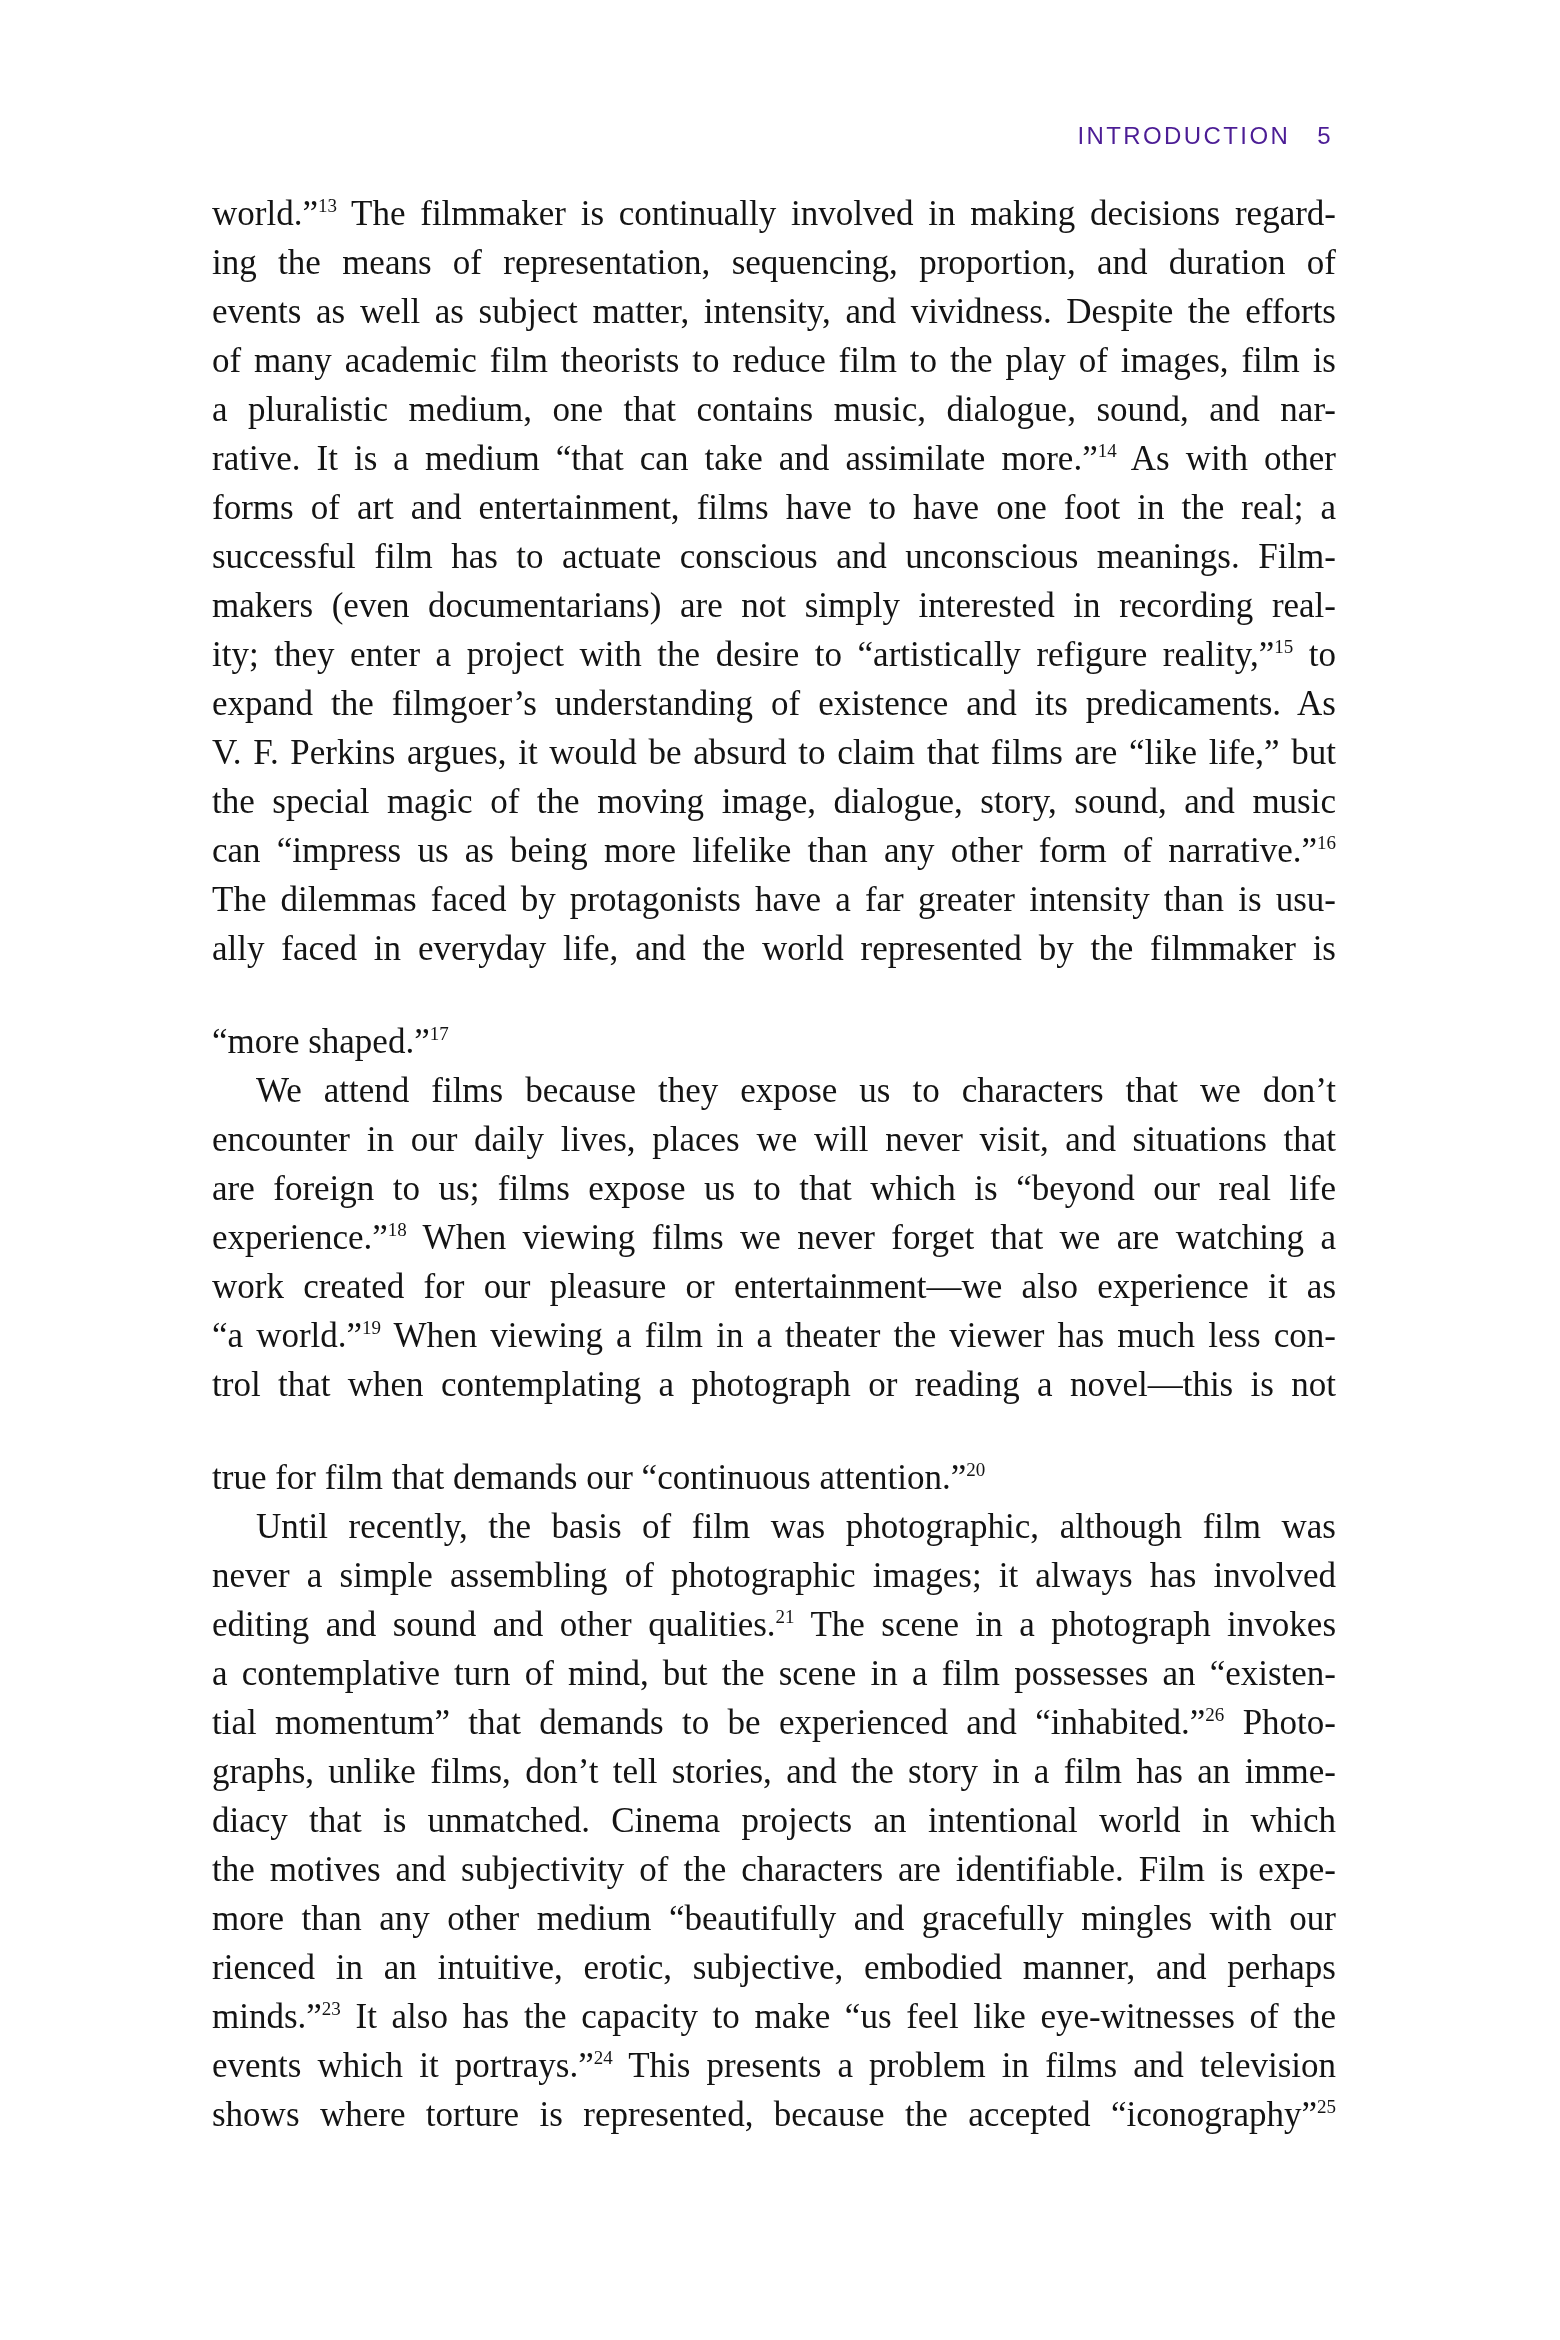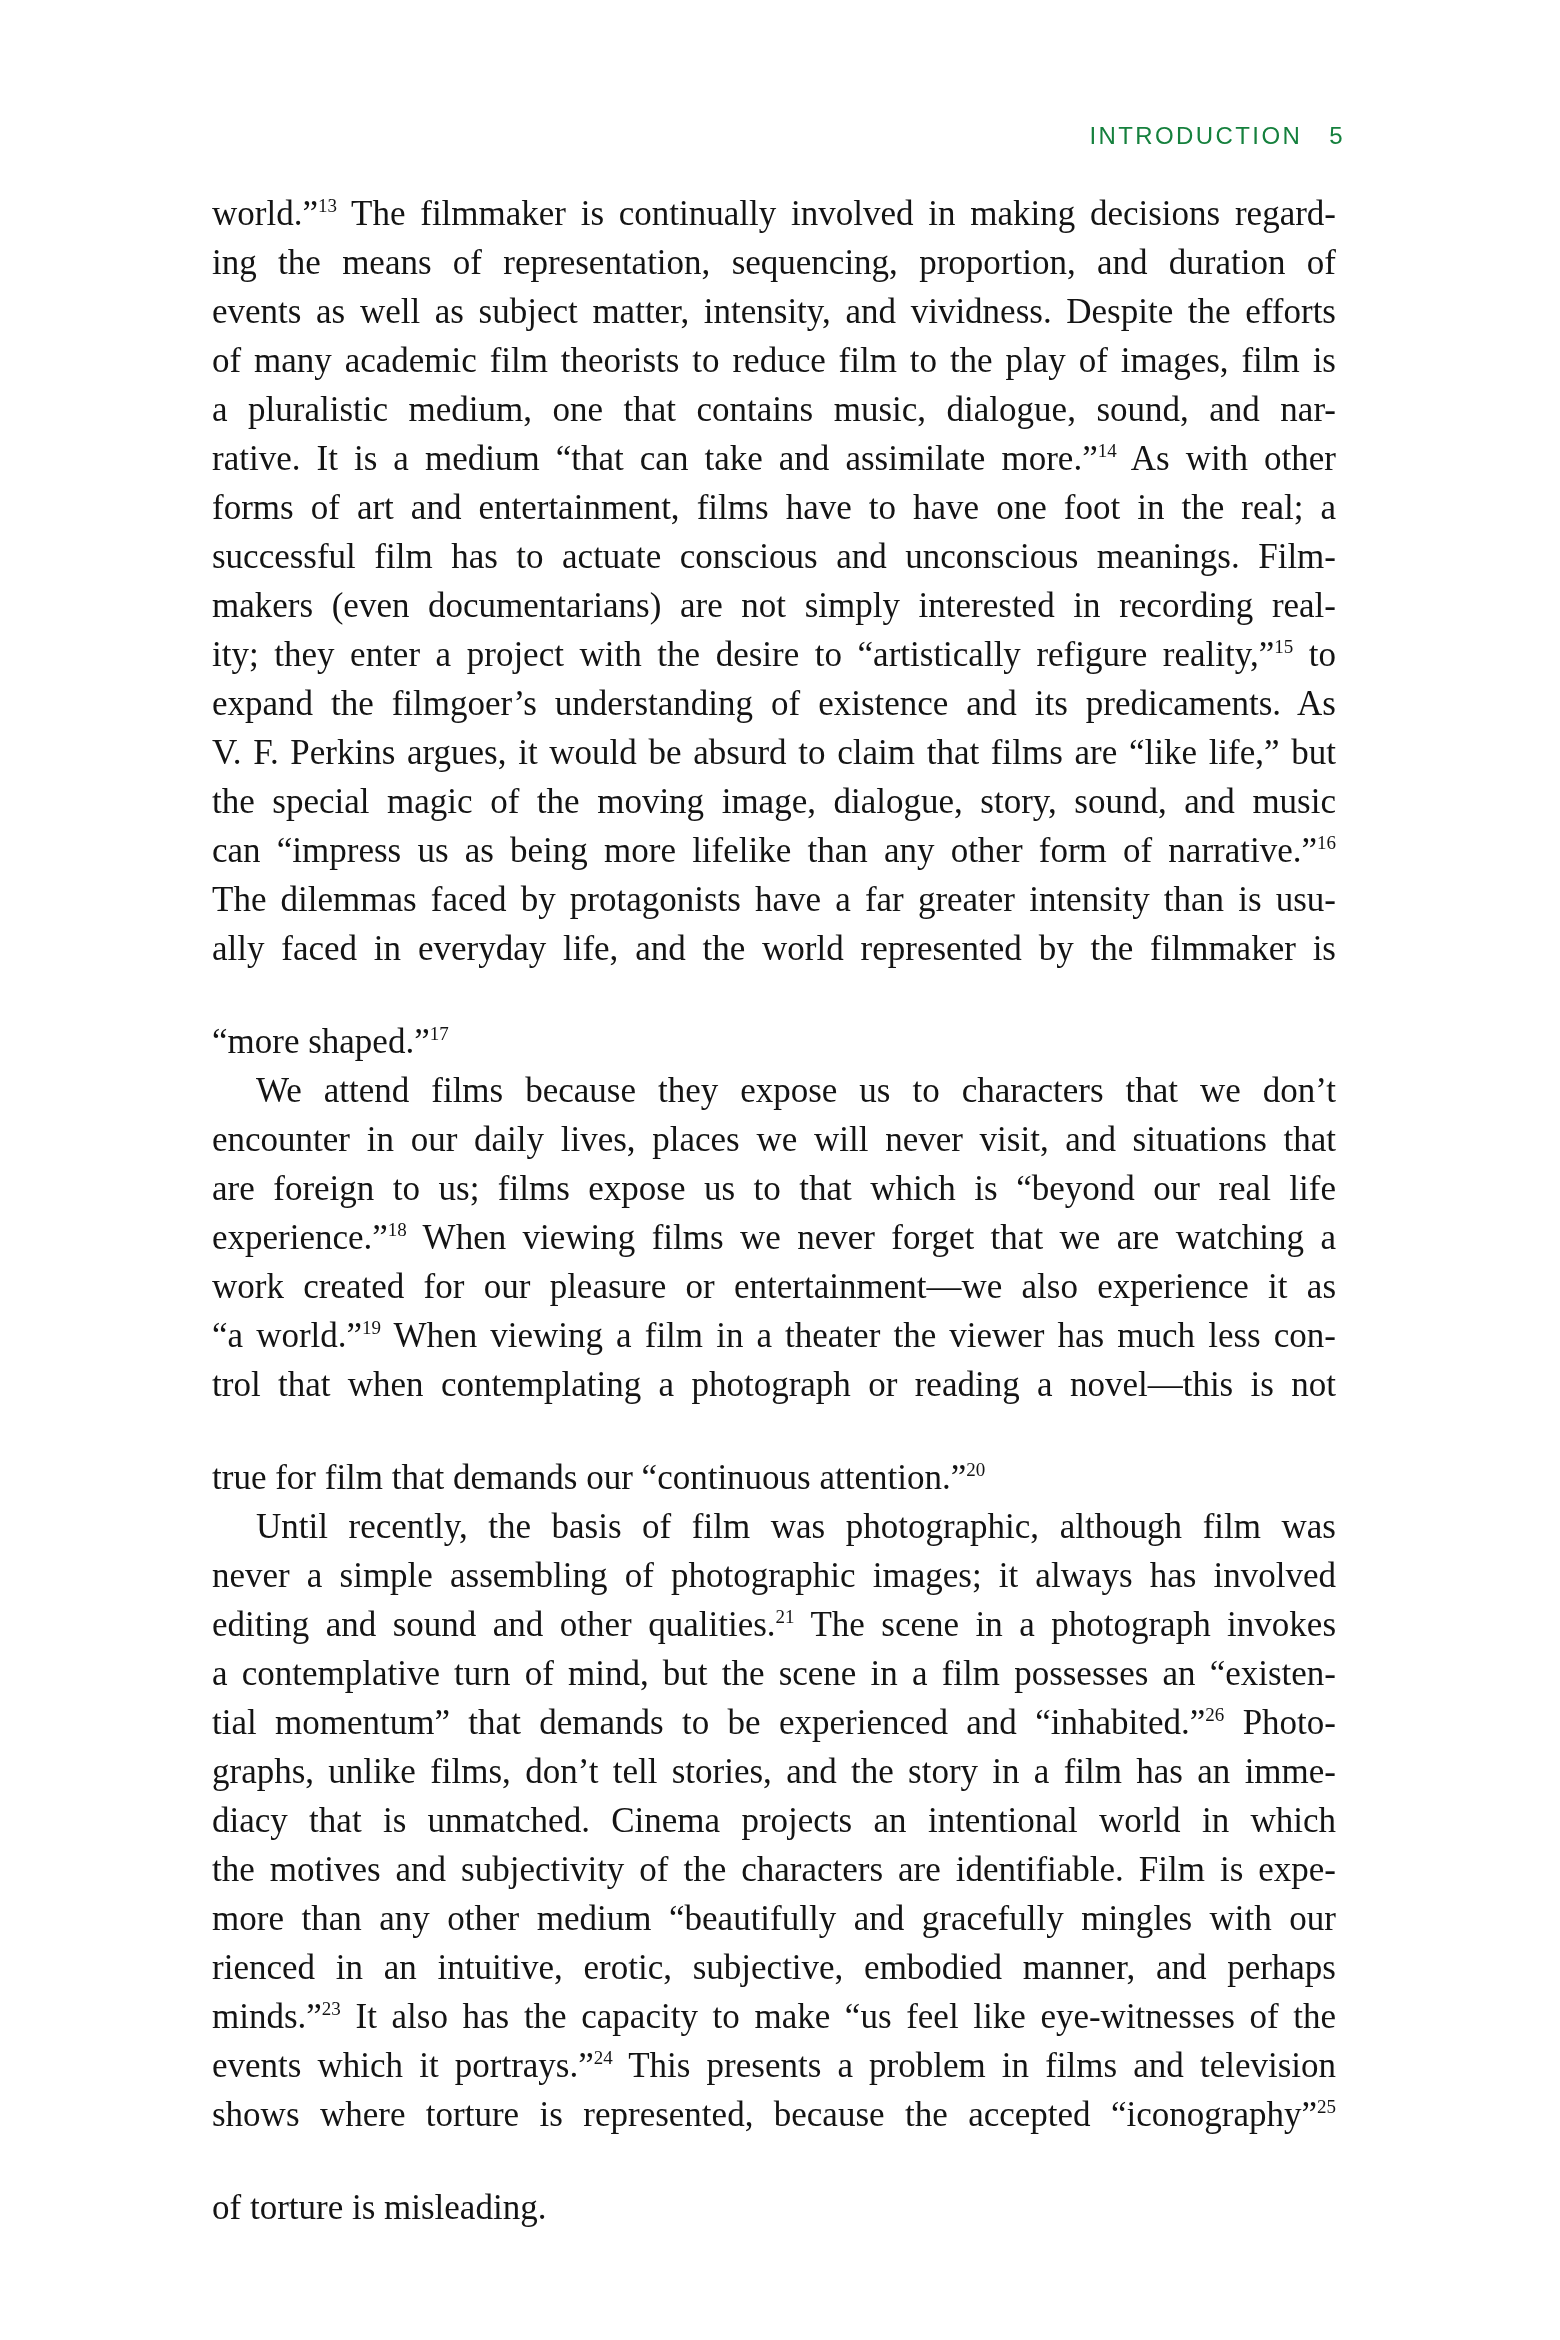--- a/index.html
+++ b/index.html
@@ -1,20 +1,20 @@
 <!DOCTYPE html>
 <html><head>
 <meta charset="utf-8">
 <style>
   html, body { margin: 0; padding: 0; background: #ffffff; }
   body { width: 1561px; height: 2341px; position: relative; overflow: hidden; color: #141414; }
   .running-head {
-    position: absolute; top: 122px; right: 216px;
+    position: absolute; top: 122px; right: 228px;
     font-family: "Liberation Sans", sans-serif; font-size: 24px; letter-spacing: 2.4px;
-    color: #15803d; display: flex; gap: 27px; align-items: baseline;
+    color: #4c1d95; display: flex; gap: 27px; align-items: baseline;
   }
   .text-block {
     position: absolute; left: 212px; top: 189px; width: 1124px;
     font-family: "Liberation Serif", serif; font-size: 35px; line-height: 49px;
   }
   .para { margin: 0; }
   .line {
     display: block; white-space: nowrap; text-align: justify; text-align-last: justify;
     height: 49px; overflow: visible;
   }
@@ -67,16 +67,15 @@
       <span class="line">a contemplative turn of mind, but the scene in a film possesses an “existen-</span>
       <span class="line">tial momentum” that demands to be experienced and “inhabited.”<sup>26</sup> Photo-</span>
       <span class="line">graphs, unlike films, don’t tell stories, and the story in a film has an imme-</span>
       <span class="line">diacy that is unmatched. Cinema projects an intentional world in which</span>
       <span class="line">the motives and subjectivity of the characters are identifiable.  Film is expe-</span>
       <span class="line">more than any other medium “beautifully and gracefully mingles with our</span>
       <span class="line">rienced in an intuitive, erotic, subjective, embodied manner, and perhaps</span>
       <span class="line">minds.”<sup>23</sup>  It also has the capacity to make “us feel like eye-witnesses of the</span>
       <span class="line">events which it portrays.”<sup>24</sup> This presents a problem in films and television</span>
       <span class="line">shows where torture is represented, because the accepted “iconography”<sup>25</sup></span>
-      <span class="line last">of torture is misleading.</span>
     </div>
   </div>
 
 
 </body></html>

